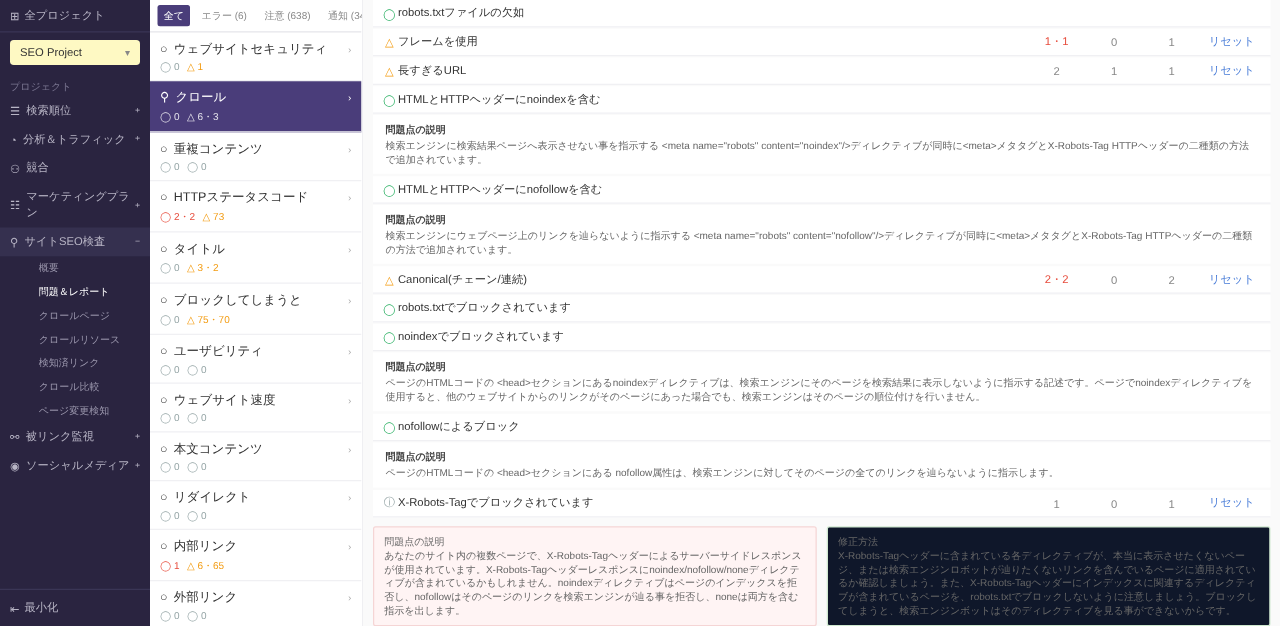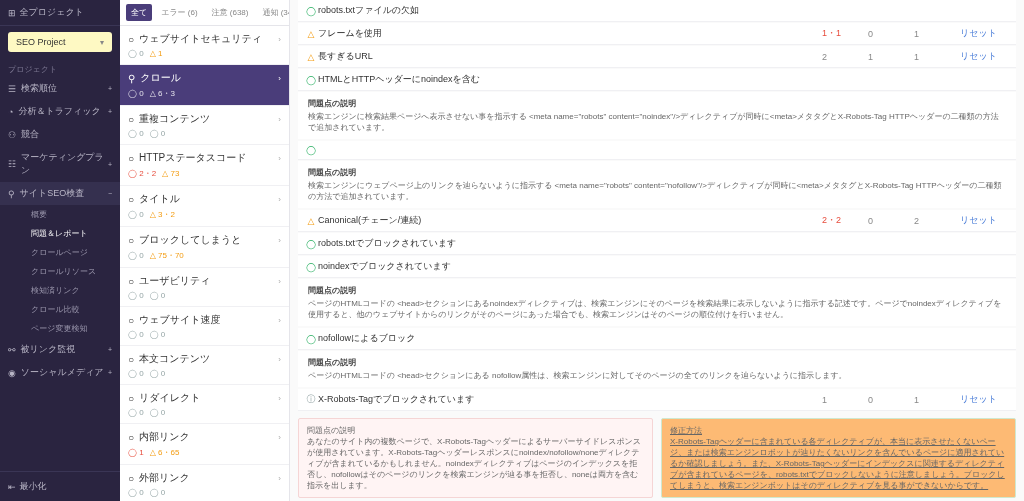--- a/index.html
+++ b/index.html
@@ -37,28 +37,28 @@
 .ico-yellow { color: #f39c12; }
 .ico-green { color: #27ae60; }
 .ico-gray { color: #95a5a6; }
 .mid-item.active .ico-gray, .mid-item.active .ico-yellow { color: rgba(255,255,255,0.85); }
 
 
 .main { flex: 1; background: #fafafa; overflow-y: auto; padding: 0 8px 8px; }
 .issue-row { display: flex; align-items: center; padding: 4px 6px; border-bottom: 1px solid #f0f0f3; font-size: 9px; background: #fff; margin-bottom: 1px; }
 .issue-row .status { width: 14px; text-align: center; }
 .issue-row .title { flex: 1; }
-.issue-row .col { width: 46px; text-align: left; color: #888; }
+.issue-row .col { width: 46px; text-align: center; color: #888; }
 .issue-row .col.red { color: #e74c3c; }
-.issue-row .reset { width: 50px; text-align: left; color: #4a7dd8; cursor: pointer; }
+.issue-row .reset { width: 50px; text-align: center; color: #4a7dd8; cursor: pointer; }
 .desc-block { padding: 6px 10px; font-size: 8px; color: #666; background: #fff; margin-bottom: 2px; }
 .desc-block .desc-title { font-weight: 600; color: #444; margin-bottom: 2px; }
 .two-col-block { display: flex; gap: 8px; padding: 6px 0; }
 .two-col-block .col-box { flex: 1; background: #fff4f4; border: 1px solid #f5d5d5; padding: 6px 8px; font-size: 8px; color: #666; border-radius: 2px; }
-.two-col-block .col-box.green { background: #fdba74; border-color: #cfe8cf; text-decoration: underline; }
+.two-col-block .col-box.green { background: #0f172a; border-color: #cfe8cf; }
 </style>
 </head>
 <body>
 
 <div class="app">
 
   <div class="sidebar">
     <div class="sidebar-header">
       <span>⊞</span>
       <span>全プロジェクト</span>
@@ -321,20 +321,21 @@
     <div class="issue-row">
         <span class="status ico-green">◯</span>
         <span class="title">HTMLとHTTPヘッダーにnoindexを含む</span>
       </div>
     <div class="desc-block">
         <div class="desc-title">問題点の説明</div>
         <div>検索エンジンに検索結果ページへ表示させない事を指示する &lt;meta name="robots" content="noindex"/&gt;ディレクティブが同時に&lt;meta&gt;メタタグとX-Robots-Tag HTTPヘッダーの二種類の方法で追加されています。</div>
       </div>
     <div class="issue-row">
         <span class="status ico-green">◯</span>
+        <span class="title">HTMLとHTTPヘッダーにnofollowを含む</span>
       </div>
     <div class="desc-block">
         <div class="desc-title">問題点の説明</div>
         <div>検索エンジンにウェブページ上のリンクを辿らないように指示する &lt;meta name="robots" content="nofollow"/&gt;ディレクティブが同時に&lt;meta&gt;メタタグとX-Robots-Tag HTTPヘッダーの二種類の方法で追加されています。</div>
       </div>
     <div class="issue-row">
         <span class="status ico-yellow">△</span>
         <span class="title">Canonical(チェーン/連続)</span>
         <span class="col red">2・2</span>
         <span class="col">0</span>

